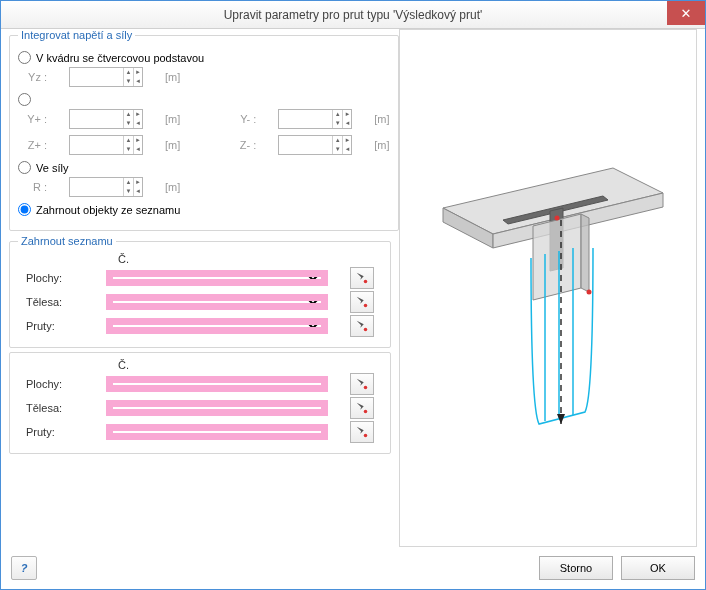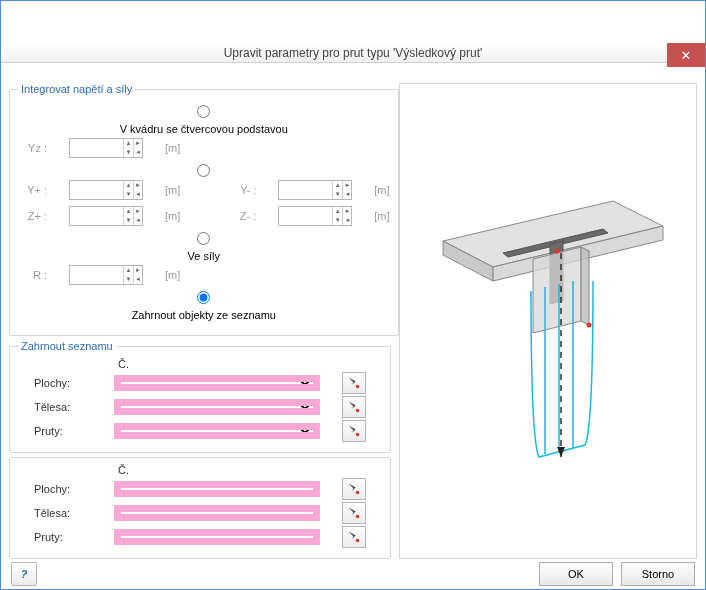--- a/index.html
+++ b/index.html
@@ -15,42 +15,41 @@
     flex-direction: column;
   }
   .titlebar {
     height: 28px;
     background: linear-gradient(#fff, #f0f0f0);
     display: flex;
     align-items: center;
     justify-content: center;
     position: relative;
     border-bottom: 1px solid #d0d0d0;
-    margin-top: 42px;
   }
   .titlebar .title {
     color: #444;
     font-size: 12px;
   }
   .titlebar .closebtn {
     position: absolute;
     right: 0; top: 0;
     width: 38px; height: 24px;
     background: #c75050;
     color: #fff;
     display: flex;
     align-items: center;
     justify-content: center;
     font-size: 13px;
     cursor: pointer;
   }
   .content {
     flex: 1;
     display: flex;
-    padding: 20px 8px 0 8px;
+    padding: 0 8px 0 8px;
     gap: 8px;
   }
   .leftcol {
     width: 382px;
     display: flex;
     flex-direction: column;
     gap: 4px;
   }
   fieldset.group {
     border: 1px solid #d6d6d6;
@@ -61,21 +60,20 @@
   fieldset.group > legend {
     color: #2a6db8;
     font-size: 11px;
     padding: 0 3px;
   }
   .radio-row {
     display: flex;
     align-items: center;
     gap: 5px;
     margin: 4px 0 3px 0;
-    flex-direction: column;
   }
   .radio-row input[type=radio] {
     margin: 0;
     width: 13px; height: 13px;
   }
   .param-line {
     display: flex;
     align-items: center;
     gap: 22px;
     margin: 2px 0 6px 3px;
@@ -137,21 +135,21 @@
 
   .col-header {
     margin-left: 100px;
     margin-bottom: 2px;
     color: #333;
   }
   .tbl-row {
     display: flex;
     align-items: center;
     gap: 22px;
-    margin: 2px 16px;
+    margin: 2px 8px;
   }
   .tbl-row .rlbl {
     width: 58px;
     color: #333;
   }
   .tbl-row select, .tbl-row input.txt {
     flex: 1;
     height: 16px;
     border: 7px solid #f9a8d4;
     font-size: 11px;
@@ -436,15 +434,15 @@
       <polygon points="148,316 144,306 152,306" fill="#222"></polygon>
     </svg>
   </div>
 </div>
 
 <div class="footer">
   <div class="helpbtn">
     <span>?</span>
   </div>
   <div class="spacer"></div>
+  <button class="dlg">Storno</button>
   <button class="dlg">OK</button>
-  <button class="dlg">Storno</button>
 </div>
 
 </body></html>

